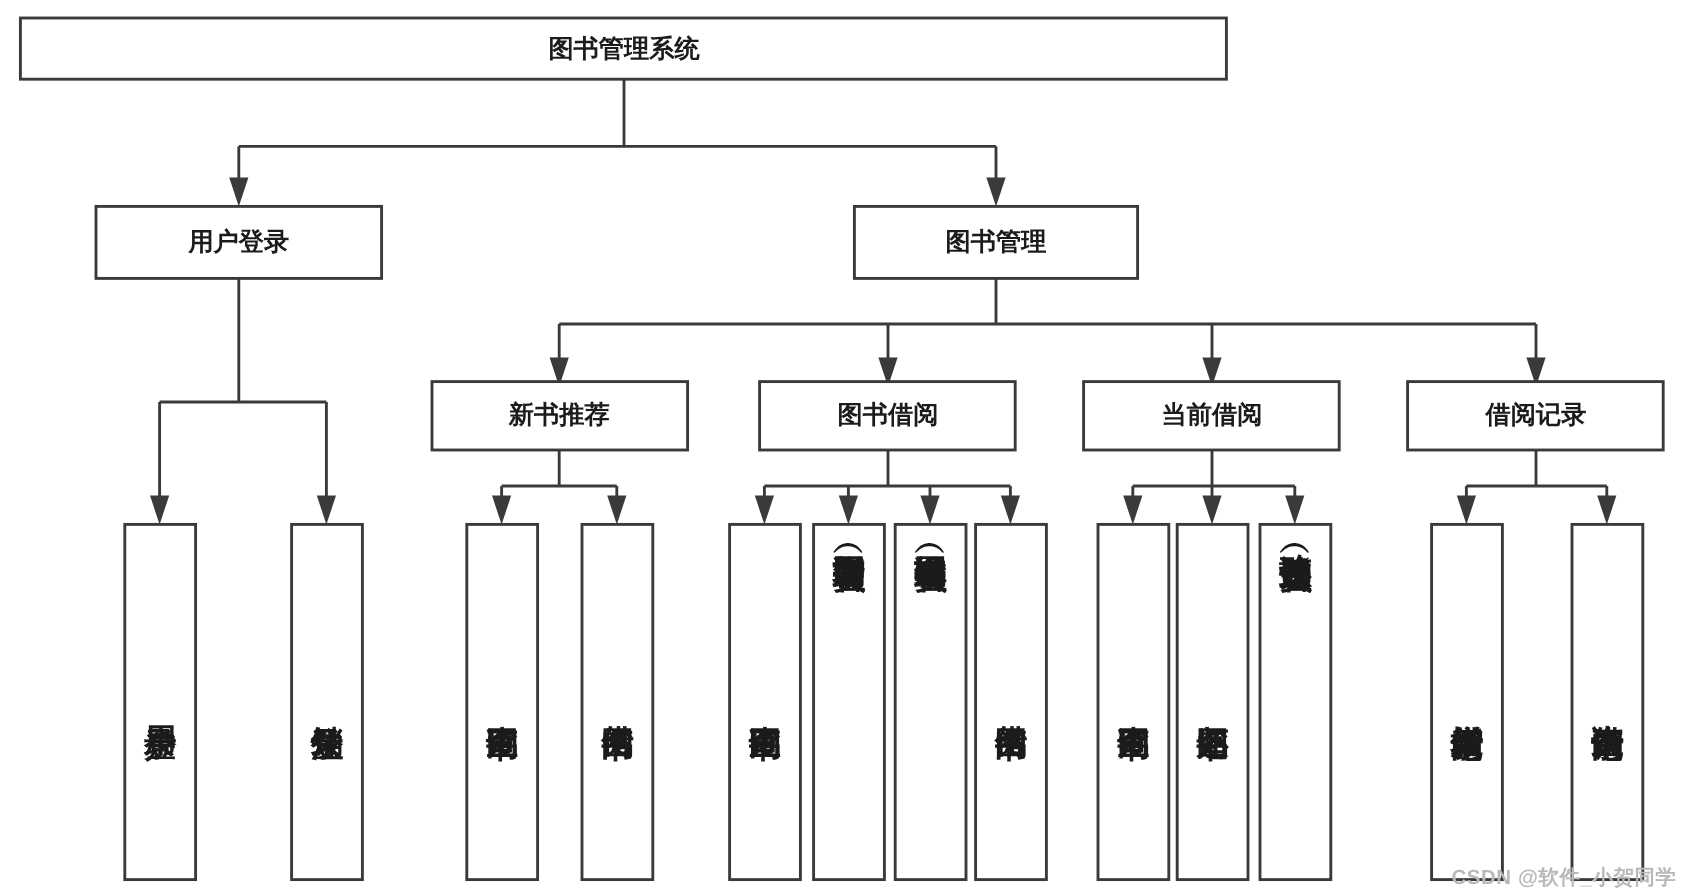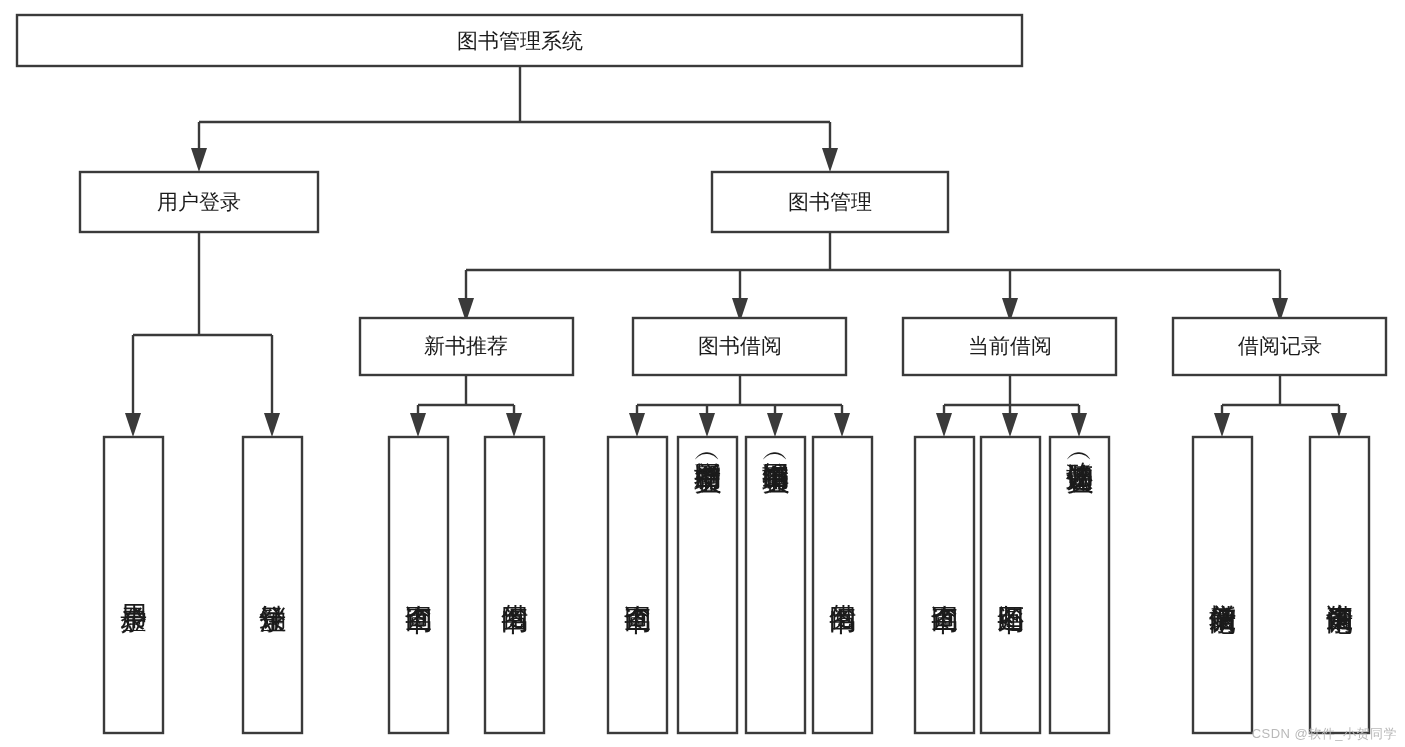--- a/index.html
+++ b/index.html
@@ -9,20 +9,21 @@
   }
   body {
     font-family: "Liberation Sans", "DejaVu Sans", sans-serif;
   }
   #diagram-root {
     position: relative;
     width: 1405px;
     height: 747px;
     background: #ffffff;
     overflow: hidden;
+    font-weight: bold;
   }
   svg#flow-svg {
     position: absolute;
     left: 0;
     top: 0;
     width: 1405px;
     height: 747px;
     display: block;
   }
   .node-box {
@@ -67,21 +68,21 @@
     align-items: flex-start;
   }
   .vlabel-wrap.align-center {
     align-items: center;
   }
   #watermark {
     position: absolute;
     right: 8px;
     bottom: 4px;
     font-family: "Liberation Sans", "DejaVu Sans", sans-serif;
-    font-size: 13px;
+    font-size: 17px;
     color: #b9b9b9;
     letter-spacing: 0.5px;
     white-space: nowrap;
   }
 </style>
 </head>
 <body>
 
 <div id="diagram-root">
 

